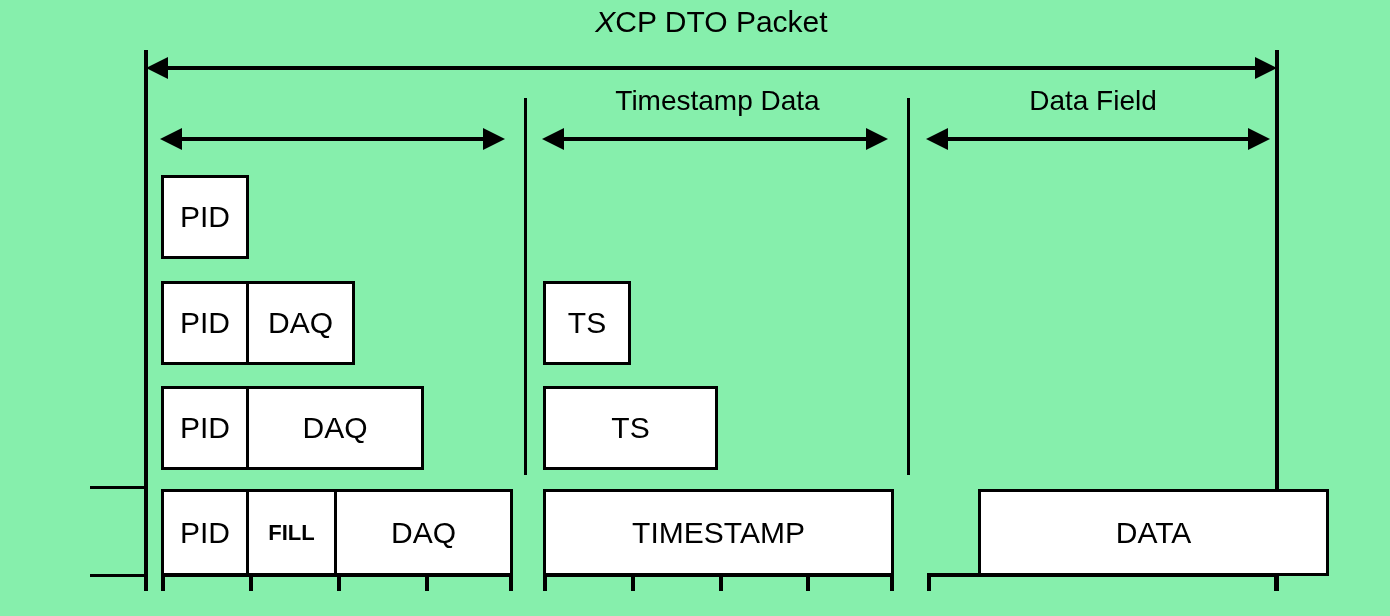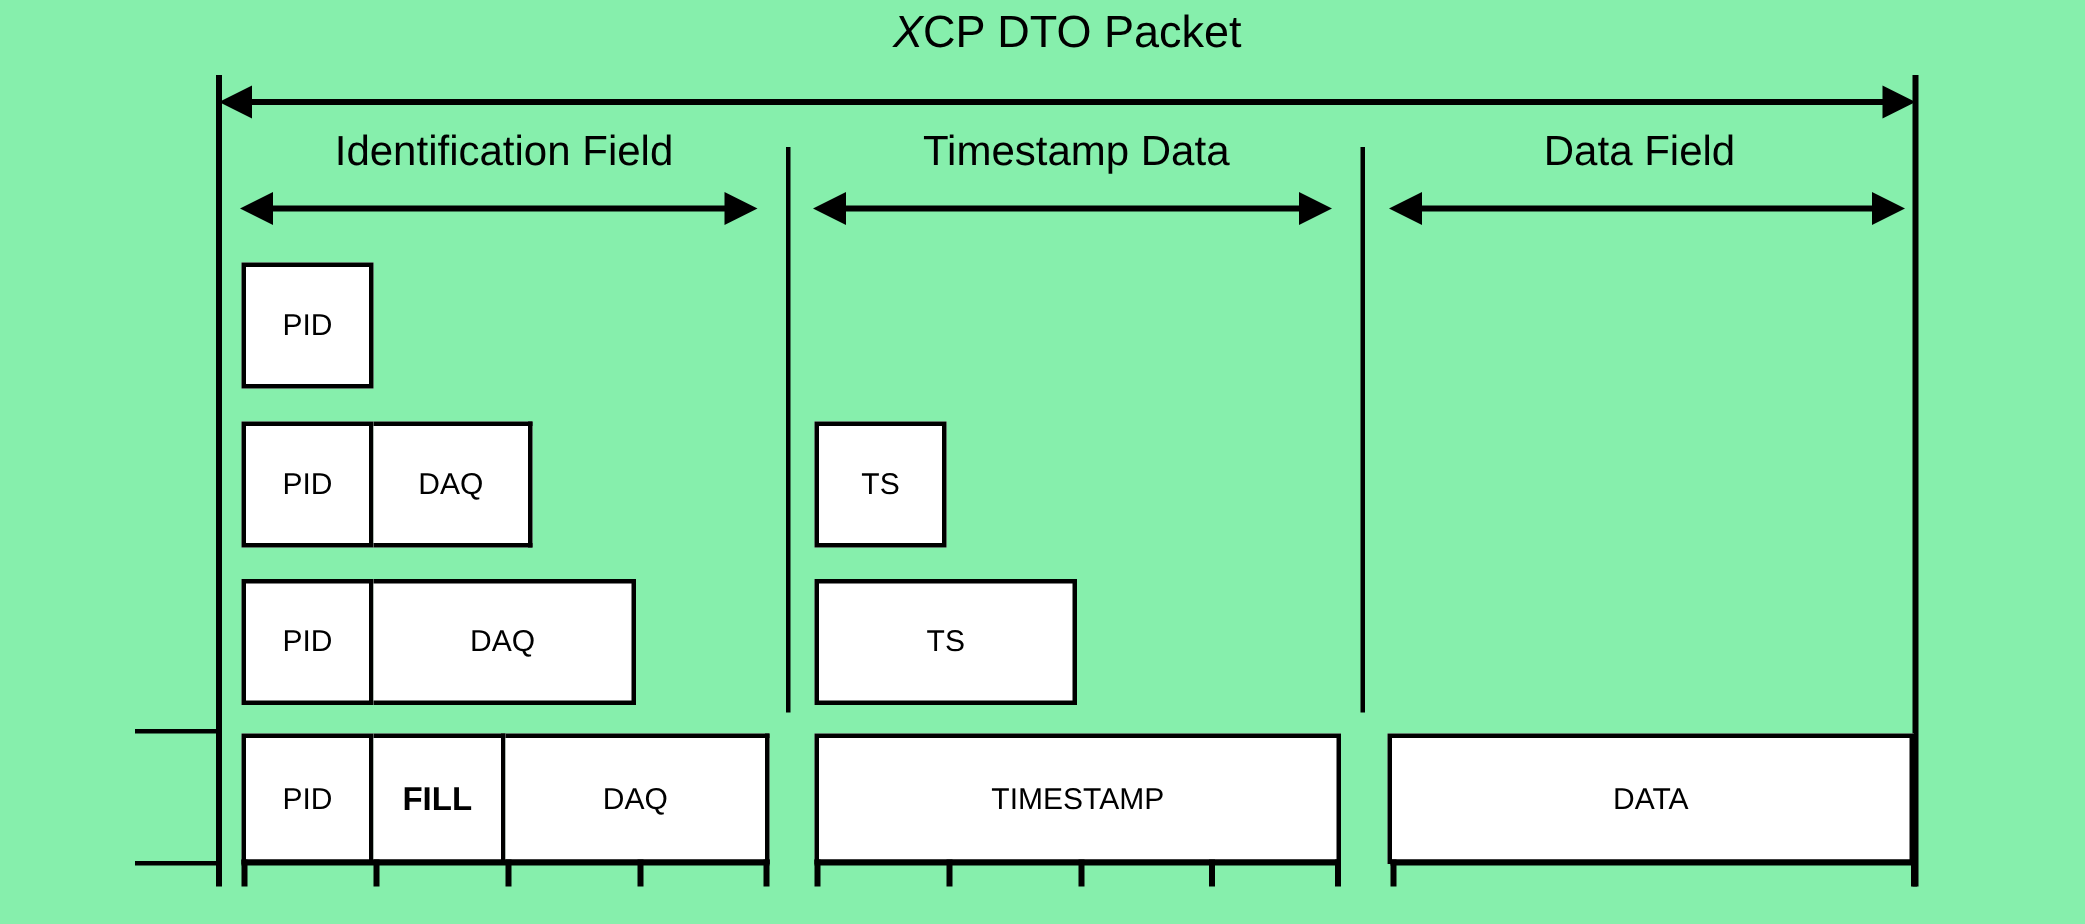--- a/index.html
+++ b/index.html
@@ -85,21 +85,21 @@
 
   
   .cell {
     position: absolute;
     box-sizing: border-box;
     border: 3px solid #000000;
     background: #ffffff;
     display: flex;
     align-items: center;
     justify-content: center;
-    font-size: 20px;
+    font-size: 30px;
     line-height: 1;
     white-space: nowrap;
   }
   .cell.small-label { font-size: 22px; font-weight: bold; }
   .cell.joined-left { border-left-width: 0; }
 
   
   .tickbar {
     position: absolute;
     height: 4px;
@@ -123,21 +123,20 @@
 
   <div class="arrow" style="left:146px; top:57px; width:1131px;">
     <div class="head left"></div>
     <div class="shaft"></div>
     <div class="head right"></div>
   </div>
 
   <div class="vline thin" style="left:524px; top:98px; height:377px;"></div>
   <div class="vline thin" style="left:907px; top:98px; height:377px;"></div>
 
-  <div class="field-label" style="left:148px; width:376px;">Identification Field</div>
   <div class="field-label" style="left:528px; width:379px;">Timestamp Data</div>
   <div class="field-label" style="left:911px; width:364px;">Data Field</div>
 
   <div class="arrow" style="left:160px; top:128px; width:345px;">
     <div class="head left"></div>
     <div class="shaft"></div>
     <div class="head right"></div>
   </div>
   <div class="arrow" style="left:542px; top:128px; width:346px;">
     <div class="head left"></div>
@@ -160,21 +159,21 @@
   <div class="cell joined-left" style="left:249px; top:386px; width:175px; height:84px;">DAQ</div>
   <div class="cell" style="left:543px; top:386px; width:175px; height:84px;">TS</div>
 
   <div class="hstub" style="left:90px; top:486px; width:56px;"></div>
   <div class="hstub" style="left:90px; top:574px; width:56px;"></div>
 
   <div class="cell" style="left:161px; top:489px; width:88px; height:87px;">PID</div>
   <div class="cell joined-left small-label" style="left:249px; top:489px; width:88px; height:87px;">FILL</div>
   <div class="cell joined-left" style="left:337px; top:489px; width:176px; height:87px;">DAQ</div>
   <div class="cell" style="left:543px; top:489px; width:351px; height:87px;">TIMESTAMP</div>
-  <div class="cell" style="left:925px; top:489px; width:351px; height:87px;">DATA</div>
+  <div class="cell" style="left:978px; top:489px; width:351px; height:87px;">DATA</div>
 
   <div class="tickbar" style="left:161px; top:573px; width:352px;"></div>
   <div class="tick" style="left:161px; top:573px; height:18px;"></div>
   <div class="tick" style="left:249px; top:573px; height:18px;"></div>
   <div class="tick" style="left:337px; top:573px; height:18px;"></div>
   <div class="tick" style="left:425px; top:573px; height:18px;"></div>
   <div class="tick" style="left:509px; top:573px; height:18px;"></div>
 
   <div class="tickbar" style="left:543px; top:573px; width:351px;"></div>
   <div class="tick" style="left:543px; top:573px; height:18px;"></div>

